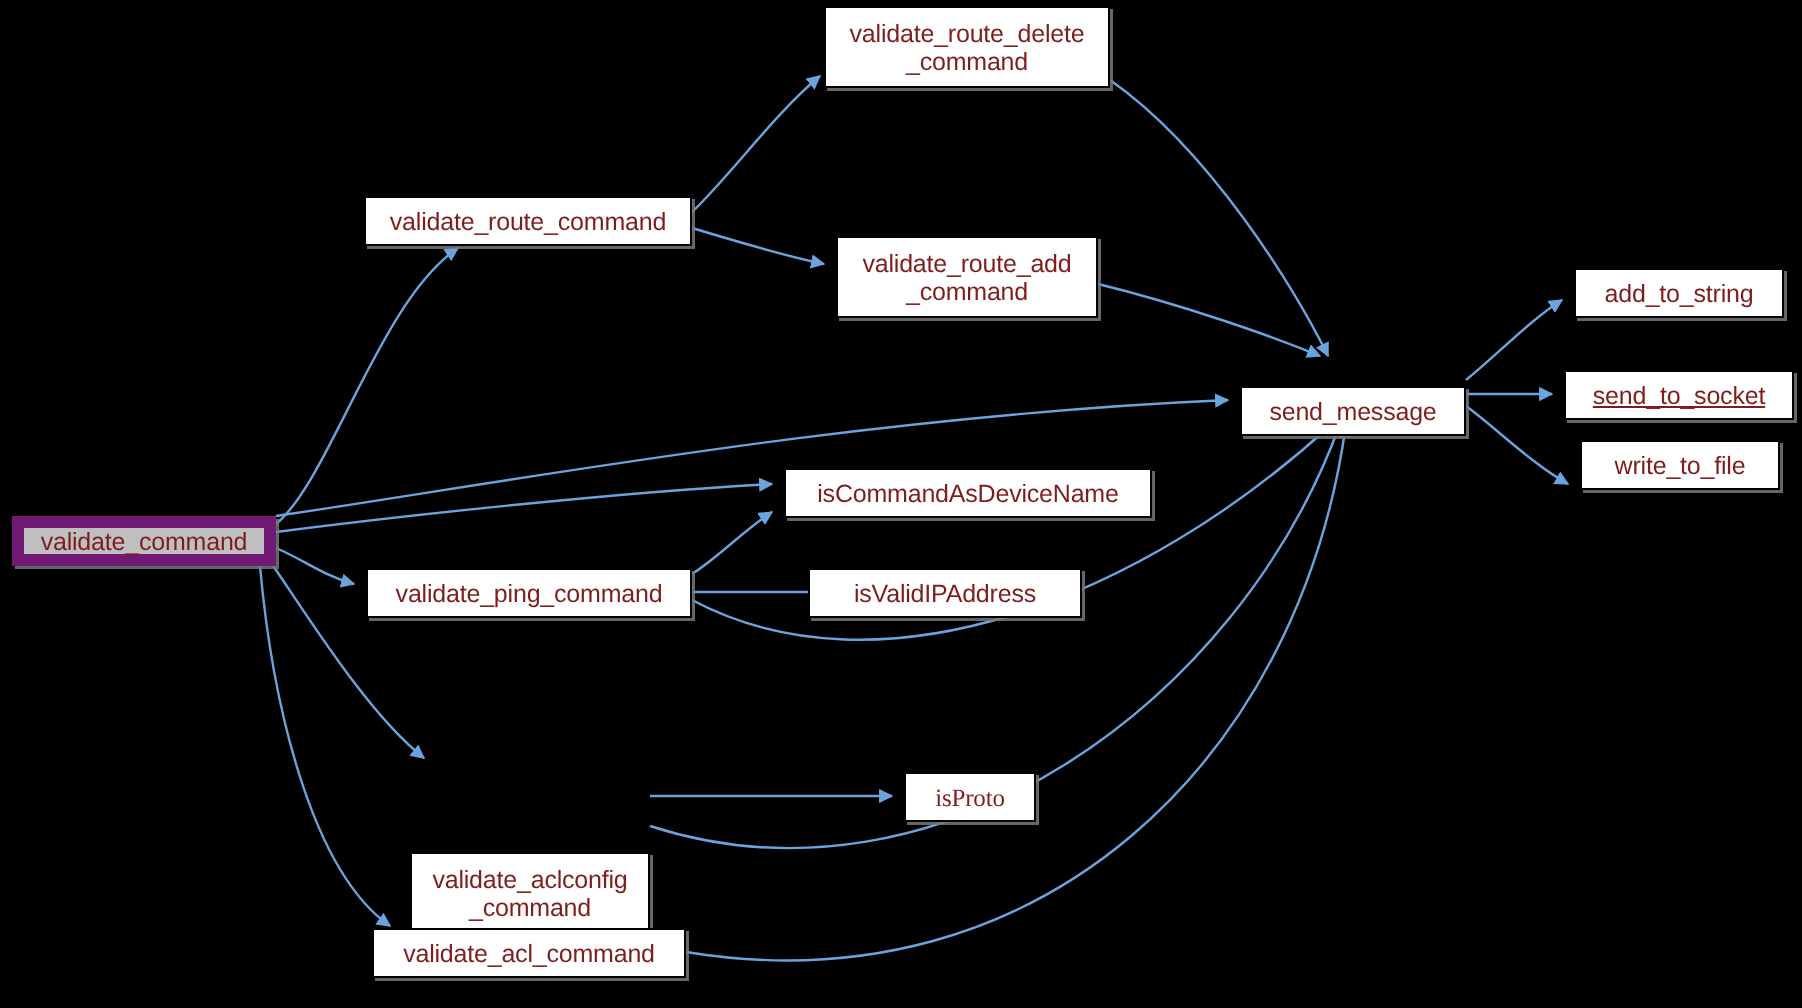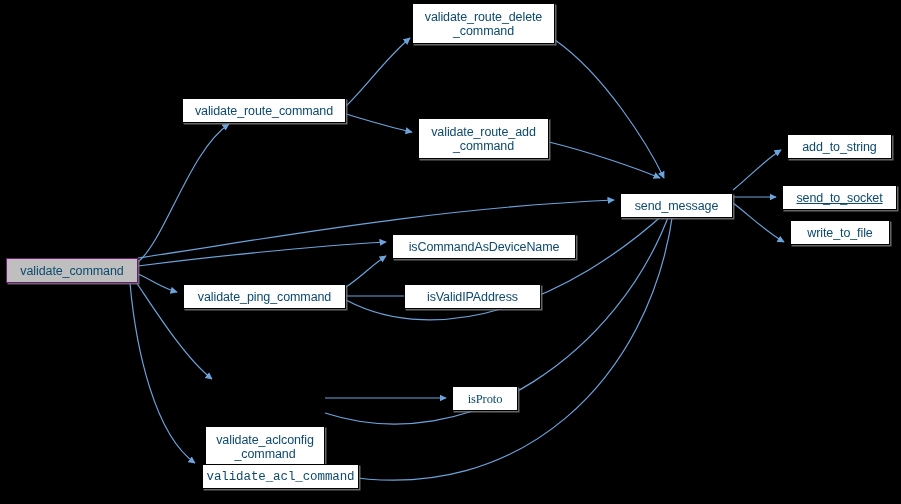--- a/index.html
+++ b/index.html
@@ -24,30 +24,30 @@
   .node {
     position: absolute;
     box-sizing: border-box;
     display: flex;
     align-items: center;
     justify-content: flex-start;
     text-align: center;
     background: #ffffff;
     border: 1px solid #000000;
     box-shadow: 1.5px 1.5px 0 rgba(120,120,120,0.85);
-    color: #0c4a6e;
+    color: #7f1d1d;
     font-size: 12.5px;
     line-height: 14px;
     white-space: pre-line;
     letter-spacing: -0.1px;
     z-index: 2;
   }
   .node.root {
     background: #bfbfbf;
-    border: 1px solid #701a75;
+    border: 6px solid #701a75;
   }
   .node span { display: block; width: 100%; }
 </style>
 </head>
 <body>
 
 <div id="graph-root">
 
   <svg class="edges" viewBox="0 0 901 504" xmlns="http://www.w3.org/2000/svg">
     <defs>
@@ -88,16 +88,16 @@
       <div class="node" style="left: 620px; top: 193px; width: 113px; height: 25px;"><span>send_message</span></div>
       <div class="node" style="left: 787px; top: 134px; width: 105px; height: 25px;"><span>add_to_string</span></div>
       <div class="node" style="left: 782px; top: 185px; width: 115px; height: 25px; text-decoration: underline;"><span>send_to_socket</span></div>
       <div class="node" style="left: 790px; top: 220px; width: 100px; height: 25px;"><span>write_to_file</span></div>
       <div class="node" style="left: 392px; top: 234px; width: 184px; height: 25px;"><span>isCommandAsDeviceName</span></div>
       <div class="node" style="left: 183px; top: 284px; width: 163px; height: 25px;"><span>validate_ping_command</span></div>
       <div class="node" style="left: 404px; top: 284px; width: 137px; height: 25px;"><span>isValidIPAddress</span></div>
       <div class="node" style="left: 205px; top: 378px; width: 120px; height: 41px; margin-top: 48px;"><span>validate_aclconfig
 _command</span></div>
       <div class="node" style="left: 452px; top: 386px; width: 66px; height: 25px; font-family: Liberation Serif, serif;"><span>isProto</span></div>
-      <div class="node" style="left: 202px; top: 464px; width: 157px; height: 25px; font-family: Liberation Mono, monospace;"><span>validate_acl_command</span></div>
+      <div class="node" style="left: 186px; top: 464px; width: 157px; height: 25px;"><span>validate_acl_command</span></div>
     </div>
 
 </div>
 
 </body></html>

